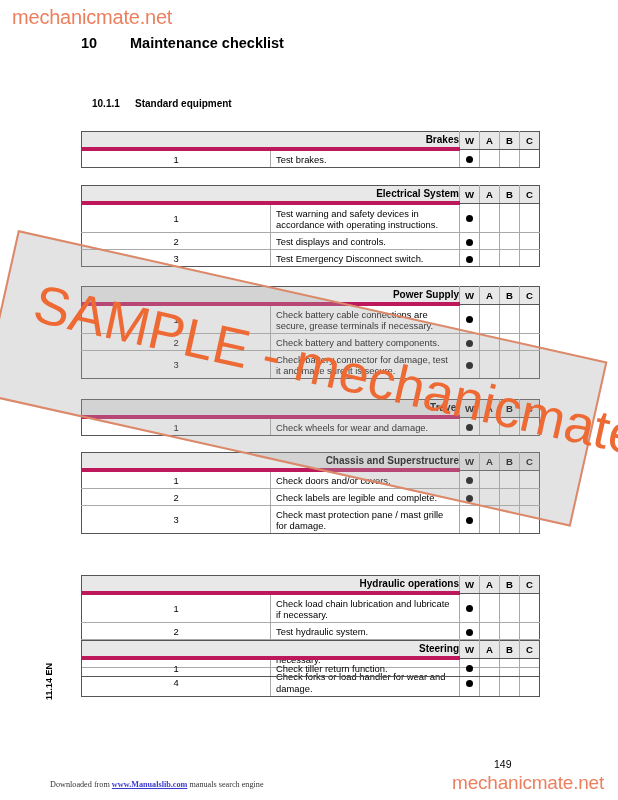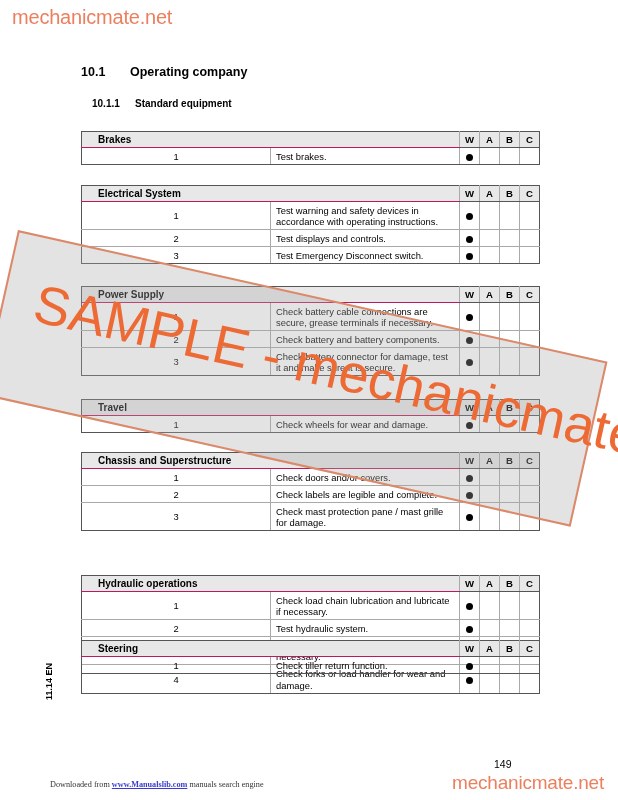--- a/index.html
+++ b/index.html
@@ -86,26 +86,26 @@
     border: 1px solid #a9a9a9;
     padding: 0;
     vertical-align: middle;
   }
   .tbl thead th {
     background: #e8e8e8;
     font-weight: bold;
     height: 15px;
   }
   .tbl thead th.cap {
-    text-align: left;
-    padding-left: 16px;
+    text-align: right;
+    padding-left: 8px;
     font-size: 10px;
     border-left: 1px solid #555;
     border-top: 1px solid #555;
-    border-bottom: 1px solid #be185d;
+    border-bottom: 4px solid #be185d;
   }
   .tbl thead th.mark {
     text-align: center;
     font-size: 9.6px;
     border-top: 1px solid #555;
     border-bottom: 1px solid #555;
   }
   .tbl thead th.mark.last { border-right: 1px solid #555; }
 
   .tbl tbody td.idx {
@@ -196,24 +196,24 @@
     font-weight: bold;
   }
 </style>
 </head>
 <body>
 
 <div id="page">
 
   <div class="wm-top">mechanicmate.net</div>
 
-
-  <div class="h-section">
-    <span class="num">10.1</span><span>Operating company</span>
+  <div class="h-chapter">
+    <span class="num">10</span><span>Maintenance checklist</span>
   </div>
+
 
   <div class="h-sub">
     <span class="num">10.1.1</span><span>Standard equipment</span>
   </div>
 
   <div id="tables-host">
       <table class="tbl" style="top: 131px;">
         <thead>
           <tr>
             <th class="cap" colspan="2">Brakes</th>

